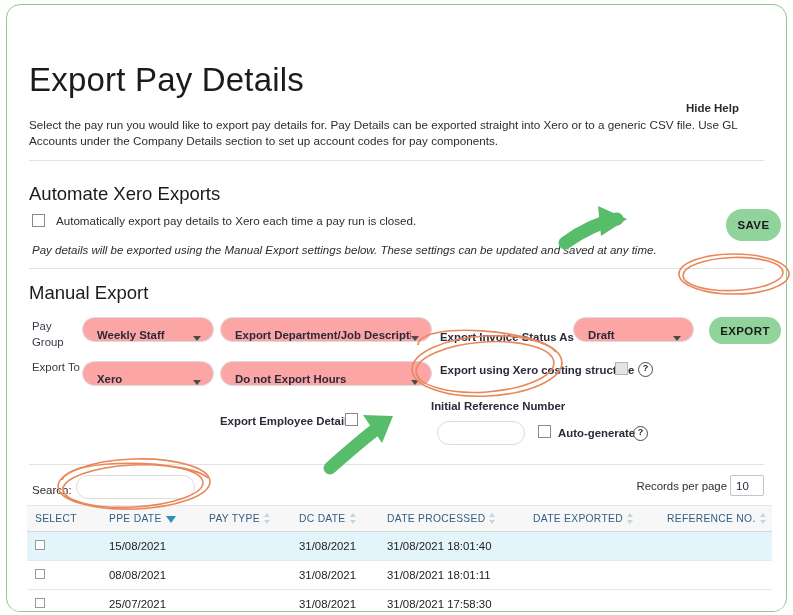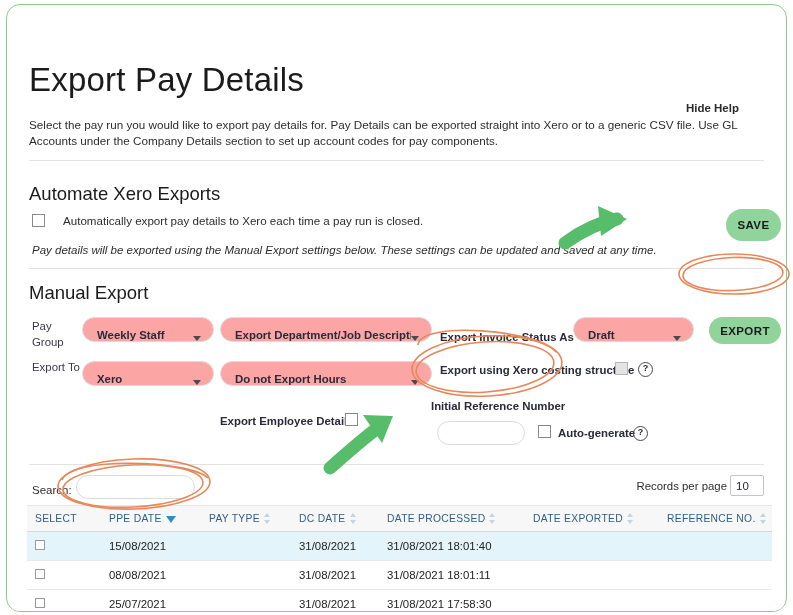--- a/index.html
+++ b/index.html
@@ -93,21 +93,21 @@
   }
   .cbox.grey { background: #e4e4e4; border-color: #b5b5b5; }
   .auto-row {
     position: absolute;
     left: 20px;
     top: 158px;
     font-size: 11.6px;
     color: #2d2d2d;
     display: flex;
     align-items: center;
-    gap: 18px;
+    gap: 11px;
   }
   .note-italic {
     position: absolute;
     left: 20px;
     top: 188px;
     font-size: 11.5px;
     font-style: italic;
     color: #2d2d2d;
     white-space: nowrap;
   }

